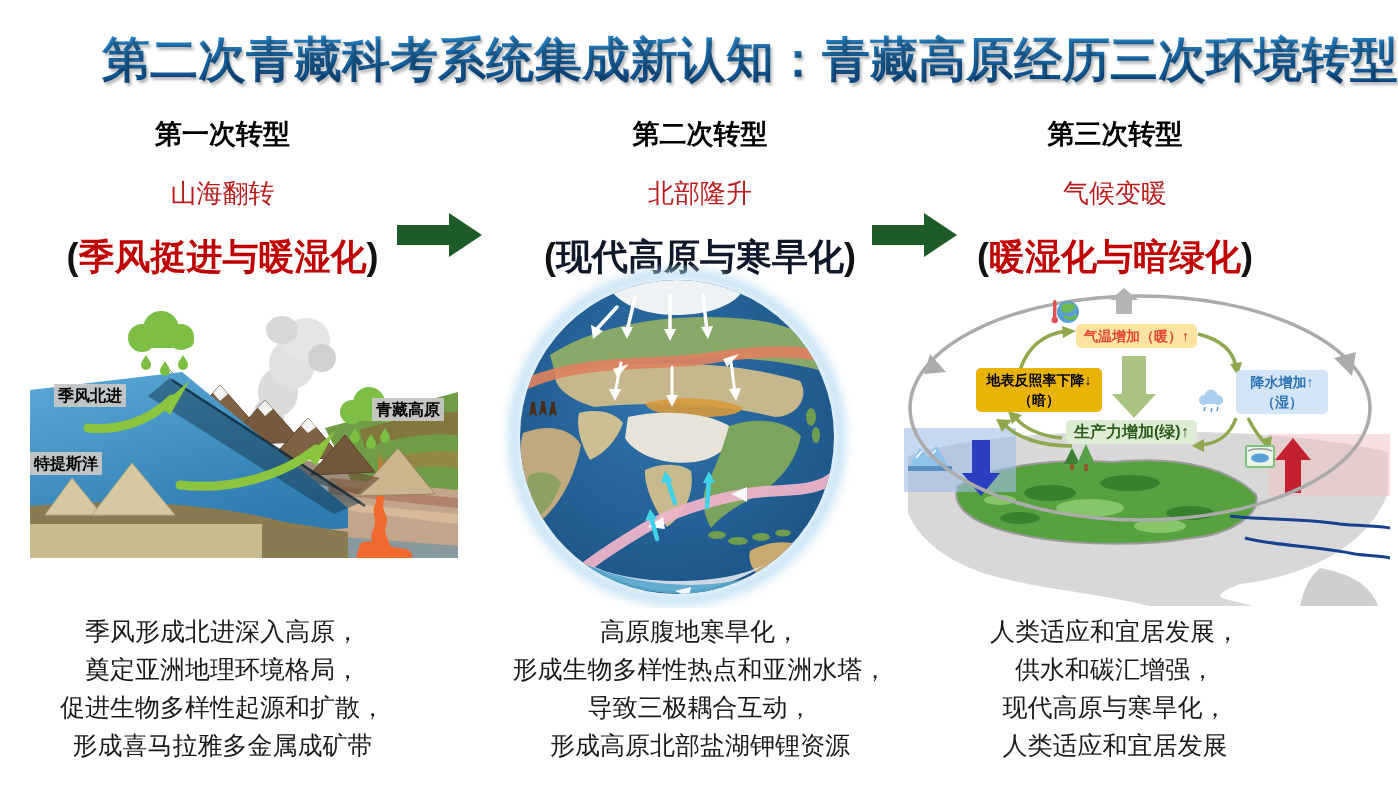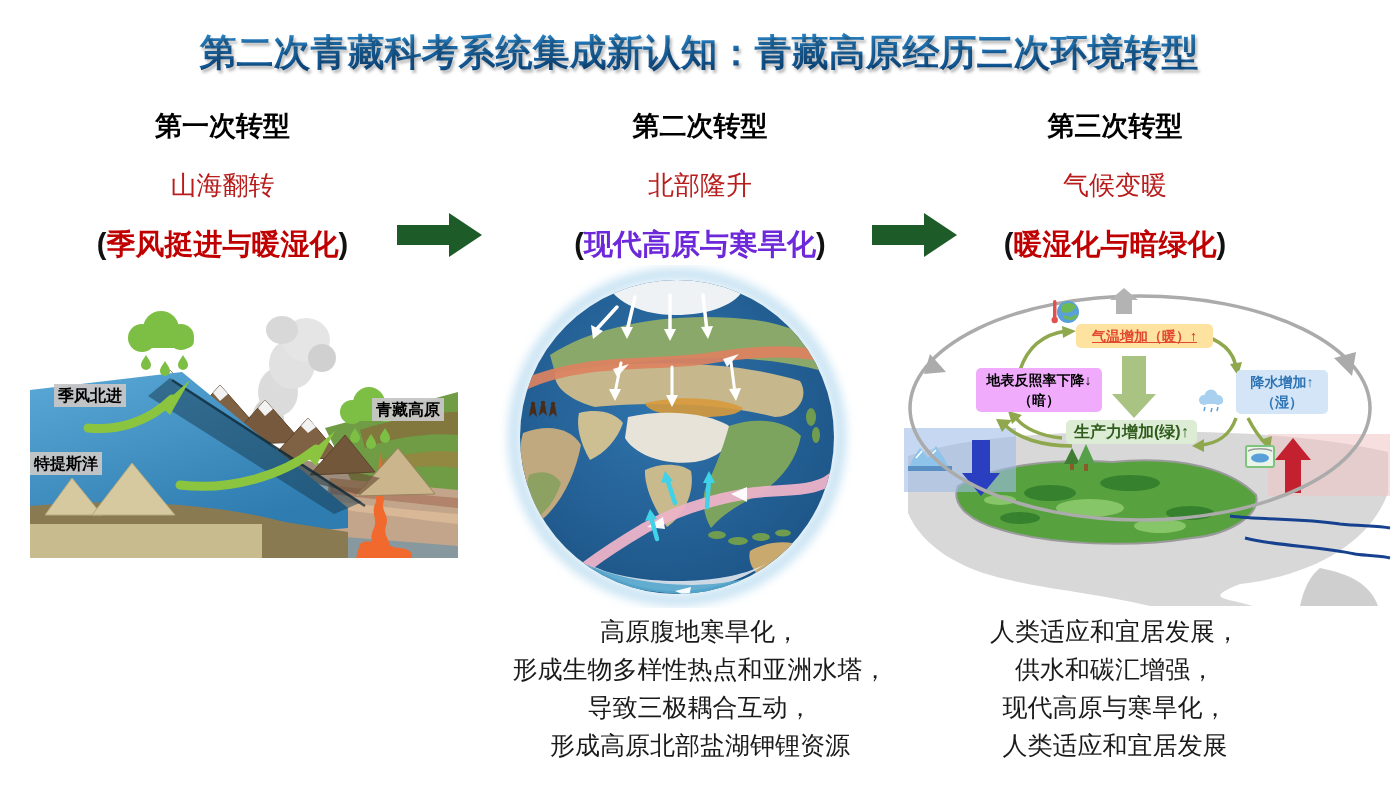--- a/index.html
+++ b/index.html
@@ -1,61 +1,61 @@
 <!DOCTYPE html>
 <html><head>
 <meta charset="utf-8">
 <style>
   html,body{margin:0;padding:0;background:#fff;}
   .slide{position:relative;width:1398px;height:786px;background:#fff;overflow:hidden;
          font-family:"Liberation Sans","DejaVu Sans",sans-serif;color:#111;}
 
   
-  .title{position:absolute;left:0;right:0;top:28px;text-align:center;
-         font-size:37px;font-weight:900;color:#0d5ca6;letter-spacing:0px;
+  .title{position:absolute;left:0;right:0;top:28px;text-align:right;
+         font-size:48px;font-weight:900;color:#0d5ca6;letter-spacing:0px;
          text-shadow:2px 3px 3px rgba(0,0,0,.28);}
   @supports (-webkit-background-clip: text){
     .title{background:linear-gradient(180deg,#2b86c7 5%,#0a4a88 95%);
            -webkit-background-clip:text;background-clip:text;
            -webkit-text-fill-color:transparent;}
   }
 
   
   .colhead{position:absolute;top:108px;text-align:center;}
   .colhead.c1{left:40px;width:365px;}
   .colhead.c2{left:515px;width:370px;}
   .colhead.c3{left:930px;width:370px;}
-  .ch{font-size:27px;font-weight:800;color:#000;margin:0 0 24px 0;}
+  .ch{font-size:27px;font-weight:800;color:#000;margin:8px 0 24px 0;}
   .cs{font-size:26px;font-weight:400;color:#b91c1c;margin:0 0 22px 0;}
-  .ck{font-size:29px;font-weight:800;color:#111;margin:0;}
+  .ck{font-size:36px;font-weight:800;color:#111;margin:0;}
   .kp-red{color:#c00000;}
-  .kp-blue{color:#6d28d9;}
+  .kp-blue{color:#0f172a;}
 
   
   .t-arrow{position:absolute;width:86px;height:46px;}
   .t-arrow.a1{left:397px;top:212px;}
   .t-arrow.a2{left:872px;top:212px;}
 
   
   .img-box{position:absolute;}
   .img1{left:30px;top:300px;width:428px;height:258px;}
   .img2{left:495px;top:265px;width:365px;height:343px;}
   .img3{left:900px;top:288px;width:495px;height:318px;}
 
   .geo-label{position:absolute;background:rgba(198,198,198,.95);color:#000;
              font-size:16px;font-weight:700;line-height:21px;padding:1px 4px;white-space:nowrap;}
   .lbl-monsoon{left:24px;top:84px;}
   .lbl-ocean{left:0px;top:152px;}
   .lbl-plateau{left:342px;top:74px;margin-top:24px;}
 
   
   .cyc-box{position:absolute;border-radius:5px;text-align:center;font-weight:700;white-space:nowrap;}
-  .box-warm{left:176px;top:36px;padding:2px 16px;background:#fde2a0;color:#e2492f;font-size:14px;line-height:20px;text-decoration:underline;}
+  .box-warm{left:176px;top:36px;padding:2px 8px;background:#fde2a0;color:#e2492f;font-size:14px;line-height:20px;}
   .box-warm .arr{color:#c22;}
-  .box-albedo{left:76px;top:80px;width:126px;background:#f0abfc;color:#000;font-size:14px;line-height:20px;padding:2px 0;}
+  .box-albedo{left:76px;top:80px;width:126px;background:#eab308;color:#000;font-size:14px;line-height:20px;padding:2px 0;}
   .box-precip{left:293px;top:82px;width:92px;background:#d3e5f6;color:#2e74b5;font-size:14px;line-height:20px;padding:2px 0;margin-left:43px;}
   .box-prod{left:166px;top:132px;padding:2px 8px;background:#ddecd4;color:#2f5b1c;font-size:16px;line-height:20px;}
 
   
   .desc{position:absolute;top:612px;text-align:center;font-size:25px;line-height:38px;color:#1a1a1a;}
   .desc.c1{left:30px;width:385px;}
   .desc.c2{left:490px;width:420px;}
   .desc.c3{left:925px;width:380px;}
 </style>
 </head>
@@ -381,20 +381,26 @@
       <div><span>地表反照率下降</span><span>↓</span></div>
       <div>（暗）</div>
     </div>
     <div class="cyc-box box-precip">
       <div><span>降水增加</span><span>↑</span></div>
       <div>（湿）</div>
     </div>
     <div class="cyc-box box-prod"><span>生产力增加(绿)</span><span>↑</span></div>
   </div>
 
+  <div class="desc c1">
+    <div>季风形成北进深入高原，</div>
+    <div>奠定亚洲地理环境格局，</div>
+    <div>促进生物多样性起源和扩散，</div>
+    <div>形成喜马拉雅多金属成矿带</div>
+  </div>
   <div class="desc c2">
     <div>高原腹地寒旱化，</div>
     <div>形成生物多样性热点和亚洲水塔，</div>
     <div>导致三极耦合互动，</div>
     <div>形成高原北部盐湖钾锂资源</div>
   </div>
   <div class="desc c3">
     <div>人类适应和宜居发展，</div>
     <div>供水和碳汇增强，</div>
     <div>现代高原与寒旱化，</div>

